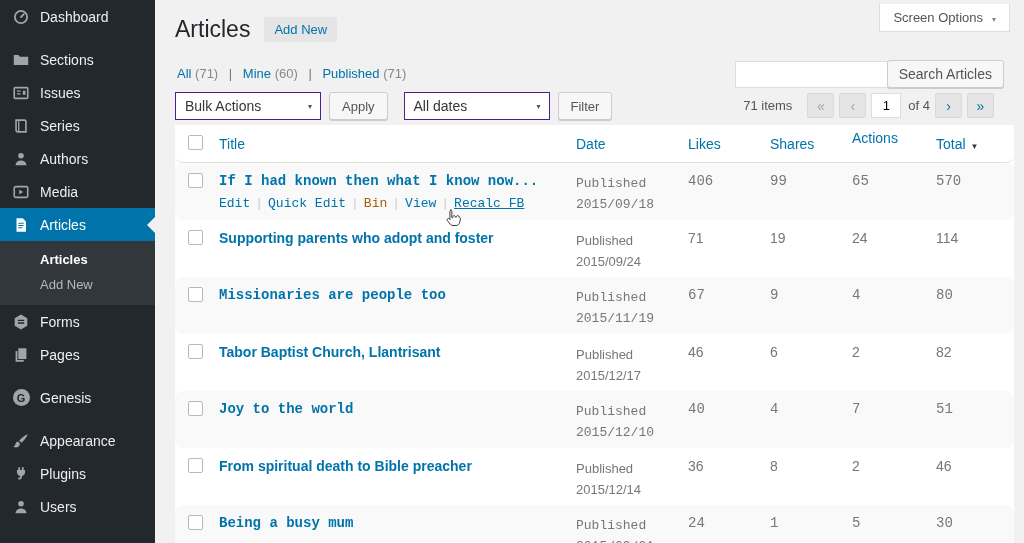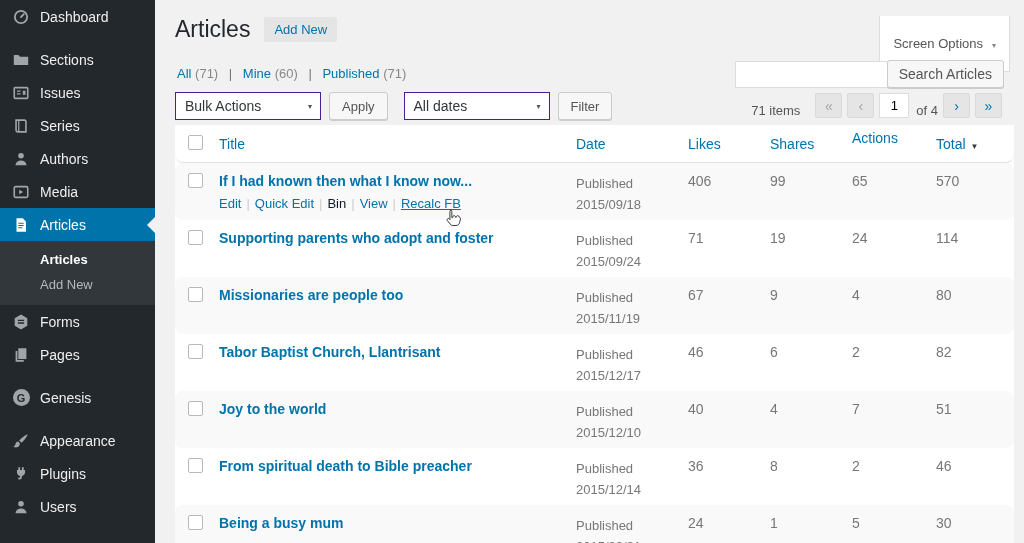--- a/index.html
+++ b/index.html
@@ -25,22 +25,22 @@
   .menu-sep { height:10px; }
   .submenu { background:#32373c; padding:6px 0 8px; }
   .submenu-item { padding:5px 0 5px 40px; color:#b4b9be; font-size:13px; cursor:pointer; }
   .submenu-item.current { color:#fff; font-weight:bold; }
   .g-badge { width:17px; height:17px; border-radius:50%; background:#a0a5aa; color:#23282d;
     font-size:11px; font-weight:bold; display:flex; align-items:center; justify-content:center; }
 
   
   .content { position:absolute; left:155px; top:0; right:0; bottom:0; overflow:hidden; }
 
-  .screen-options { position:absolute; top:16px; right:14px; background:#fff;
-    border:1px solid #ddd; border-top:none; padding:20px 13px; font-size:13px; color:#555; cursor:pointer; }
+  .screen-options { position:absolute; top:4px; right:14px; background:#fff;
+    border:1px solid #ddd; border-top:none; padding:6px 13px; font-size:13px; color:#555; cursor:pointer; }
   .so-arrow { font-size:8px; color:#82878c; margin-left:9px; }
 
   .page-head { position:absolute; left:20px; top:16px; display:flex; align-items:center; }
   h1 { margin:0; font-size:23px; font-weight:400; color:#23282d; }
   .add-new { margin-left:14px; background:#e5e5e5; color:#0073aa; font-size:13px;
     padding:5px 10px; border-radius:2px; cursor:pointer; text-decoration:none; }
 
   .views { position:absolute; left:22px; top:66px; font-size:13px; color:#666; }
   .views a { color:#0073aa; text-decoration:none; cursor:pointer; }
   .views .count { color:#888; }
@@ -56,21 +56,21 @@
   .tb-left { display:flex; align-items:center; }
   .select { display:inline-flex; align-items:center; justify-content:space-between;
     background:#fff; border:1px solid #4c1d95; height:28px; padding:0 8px 0 9px;
     font-size:14px; color:#32373c; cursor:pointer; min-width:146px; }
   .sel-arrow { font-size:8px; color:#555; margin-left:12px; }
   .btn { height:28px; padding:0 12px; margin-left:8px; background:#f7f7f7; border:1px solid #ccc;
     border-radius:3px; color:#555; font-size:13px; cursor:pointer; box-shadow:0 1px 0 #ccc;
     font-family:inherit; }
   .dates { margin-left:16px; }
 
-  .pages { position:absolute; right:12px; top:1px; display:flex; align-items:flex-end; font-size:13px; color:#555; }
+  .pages { position:absolute; right:20px; top:1px; display:flex; align-items:center; font-size:13px; color:#555; }
   .items-count { margin-right:10px; }
   .pg { min-width:27px; height:25px; margin-left:5px; display:inline-flex; align-items:center;
     justify-content:center; background:#e5e5e5; border:1px solid #d9d9d9; border-radius:2px;
     font-size:14px; text-decoration:none; }
   .pg.disabled { color:#a0a5aa; cursor:default; }
   .pg.enabled { color:#0073aa; cursor:pointer; }
   .pg-input { width:30px; height:25px; margin-left:5px; border:1px solid #ddd; text-align:center;
     font-size:13px; padding:0; background:#fff; font-family:inherit; }
   .of { margin-left:7px; }
 
@@ -79,27 +79,27 @@
   .thead, .trow { display:grid; grid-template-columns:36px 357px 112px 82px 82px 84px 86px;border-radius:8px; }
   .thead { height:38px; border-bottom:1px solid #e1e1e1; align-items:center; }
   .cell { padding-left:8px; }
   .cb { padding-left:13px; }
   .th-link { color:#0073aa; font-size:14px; text-decoration:none; cursor:pointer; }
   .raised { position:relative; top:-6px; }
   .sort-arrow { font-size:8px; color:#32373c; margin-left:5px; }
   .checkbox { width:15px; height:15px; border:1px solid #b4b9be; background:#fff;
     display:inline-block; border-radius:2px; cursor:pointer; }
   .trow { height:57px; }
-  .trow.odd { background:#f9f9f9; }
+  .trow.odd { background:#f9f9f9;font-family:Liberation Mono, monospace; }
   .trow .cell { padding-top:10px; }
   .row-title { color:#0073aa; font-weight:bold; font-size:14px; text-decoration:none;
     cursor:pointer; display:inline-block; }
   .row-actions { font-size:13px; margin-top:7px; }
   .row-actions a { color:#0073aa; text-decoration:none; cursor:pointer; }
-  .row-actions .bin { color:#0f172a; }
+  .row-actions .bin { color:#a16207; }
   .row-actions .hovered { text-decoration:underline; }
   .row-actions .sep { margin:0 5px; color:#ccc; }
   .date-cell span { display:block; font-size:13px; color:#777; line-height:21px; }
   .num { font-size:14px; color:#777; }
 
   .cursor { position:absolute; left:288px; top:207px; width:21px; height:24px; z-index:5; pointer-events:none; }
 </style>
 </head>
 <body>
 

